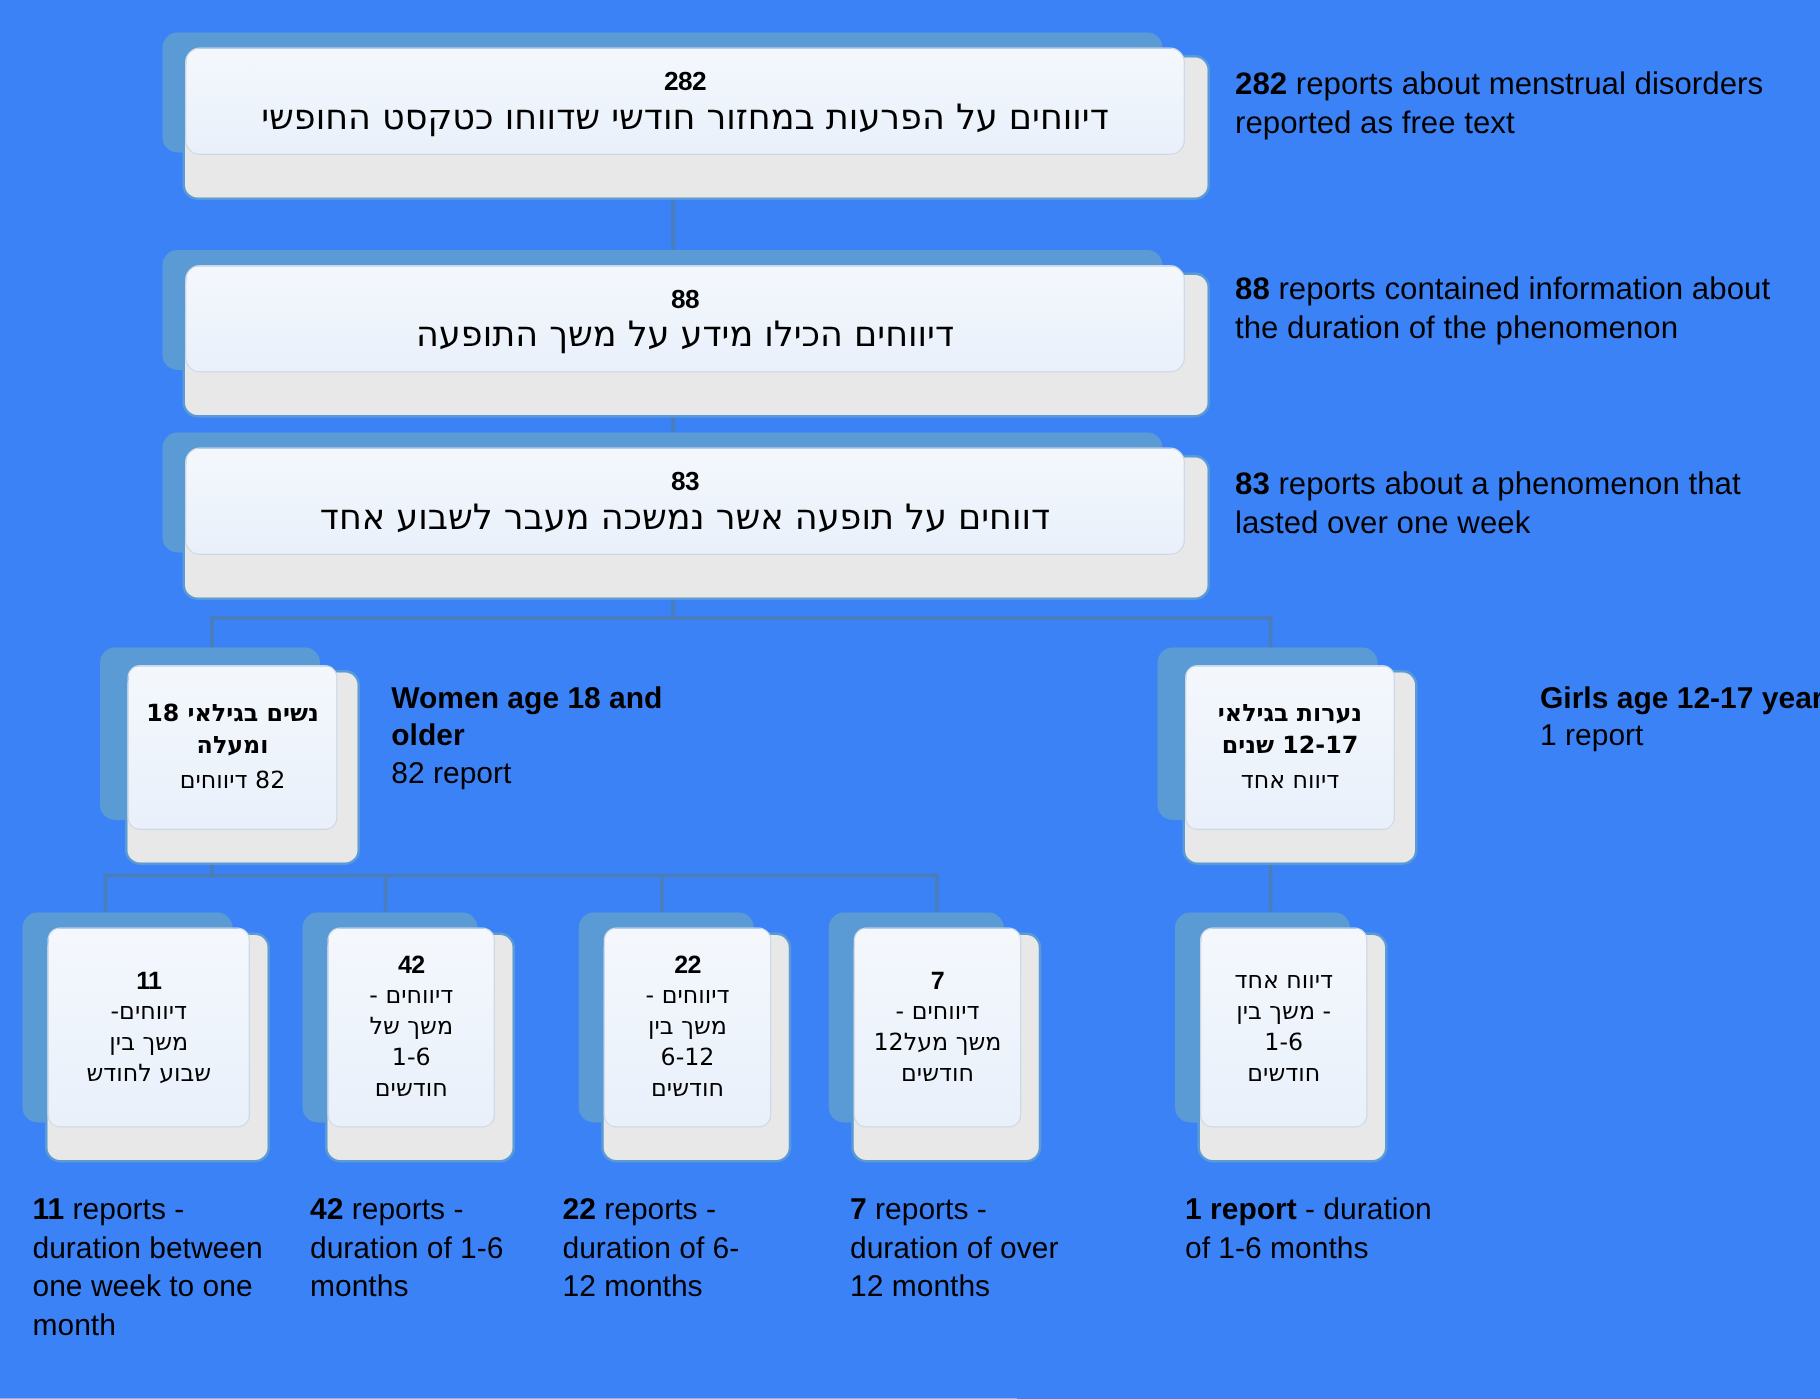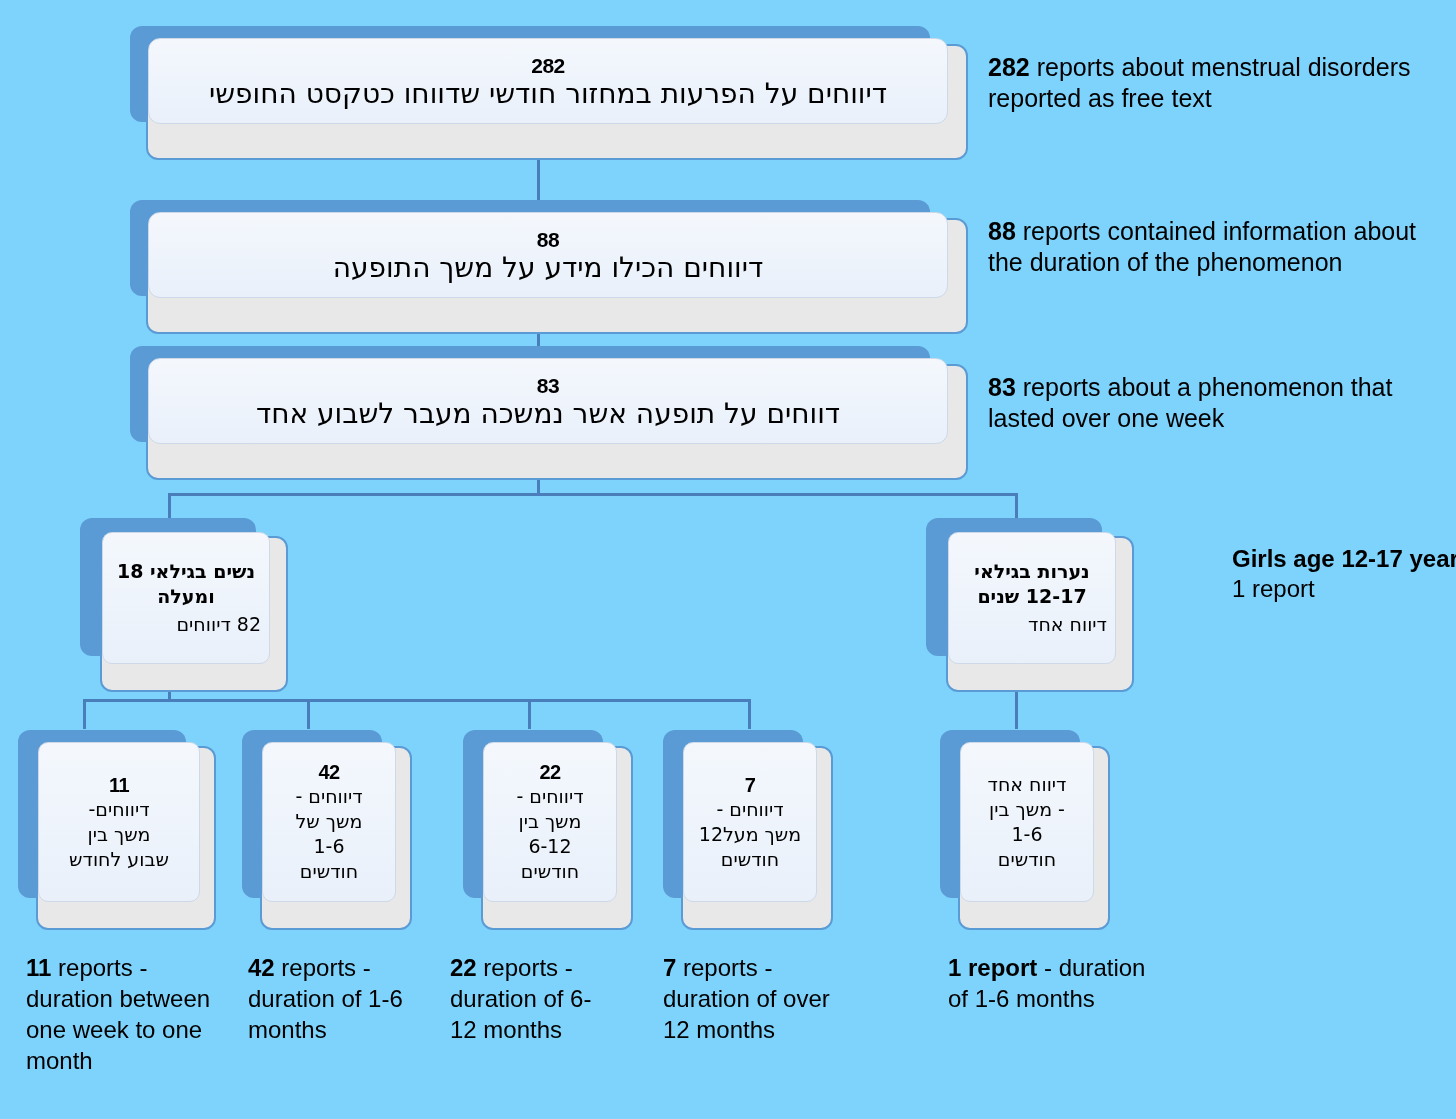--- a/index.html
+++ b/index.html
@@ -10,21 +10,21 @@
   }
   body {
     font-family: "Liberation Sans", sans-serif;
     color: #000000;
   }
   #canvas {
     position: relative;
     width: 1456px;
     height: 1119px;
     overflow: hidden;
-    background: #7dd3fc;
+    background: #3b82f6;
   }
 
   
   .line {
     position: absolute;
     background: #4a7ebb;
   }
   .line.v { width: 3px; }
   .line.h { height: 3px; }
 
@@ -78,21 +78,21 @@
     direction: rtl;
     font-size: 28px;
     line-height: 30px;
     font-family: "DejaVu Sans", sans-serif;
   }
 
   
   .group .plate  { width: 176px; height: 138px; left: 4px;  top: 4px; }
   .group .shadow { width: 184px; height: 152px; left: 24px; top: 22px; }
   .group .panel  { width: 168px; height: 132px; left: 26px; top: 18px;
-                   padding: 6px 8px; align-items: flex-end; }
+                   padding: 6px 8px; }
   .group .heb {
     direction: rtl;
     font-weight: bold;
     font-size: 19px;
     line-height: 25px;
     font-family: "DejaVu Sans", sans-serif;
   }
   .group .heb.sub { font-weight: normal; padding-top: 3px; }
 
   
@@ -200,20 +200,24 @@
   </div>
 
   <div class="node group" style="left:76px; top:514px; width:214px;">
     <div class="plate"></div>
     <div class="shadow"></div>
     <div class="panel">
       <div class="heb">נשים בגילאי 18 ומעלה</div>
       <div class="heb sub">82 דיווחים</div>
     </div>
   </div>
+  <div class="side-label" style="left:313px; top:544px; width:230px;">
+    <div class="ttl">Women age 18 and older</div>
+    <div>82 report</div>
+  </div>
 
   <div class="node group" style="left:922px; top:514px; width:214px;">
     <div class="plate"></div>
     <div class="shadow"></div>
     <div class="panel">
       <div class="heb">נערות בגילאי 12-17 שנים</div>
       <div class="heb sub">דיווח אחד</div>
     </div>
   </div>
   <div class="side-label" style="left:1184px; top:544px; width:250px;margin-left:48px;">
@@ -268,21 +272,21 @@
   <div class="node leaf narrow" style="left:659px; top:726px; width:200px;">
     <div class="plate"></div>
     <div class="shadow"></div>
     <div class="panel">
       <div class="num">7</div>
       <div class="heb">דיווחים -
 משך מעל12
 חודשים</div>
     </div>
   </div>
-  <div class="caption-sm" style="left:663px; top:952px; width:175px;">
+  <div class="caption-sm" style="left:680px; top:952px; width:175px;">
     <b>7</b><span> reports - duration of over 12 months</span>
   </div>
 
   <div class="node leaf narrow" style="left:936px; top:726px; width:178px;">
     <div class="plate"></div>
     <div class="shadow"></div>
     <div class="panel">
       <div class="heb">דיווח אחד
 - משך בין
 1-6

